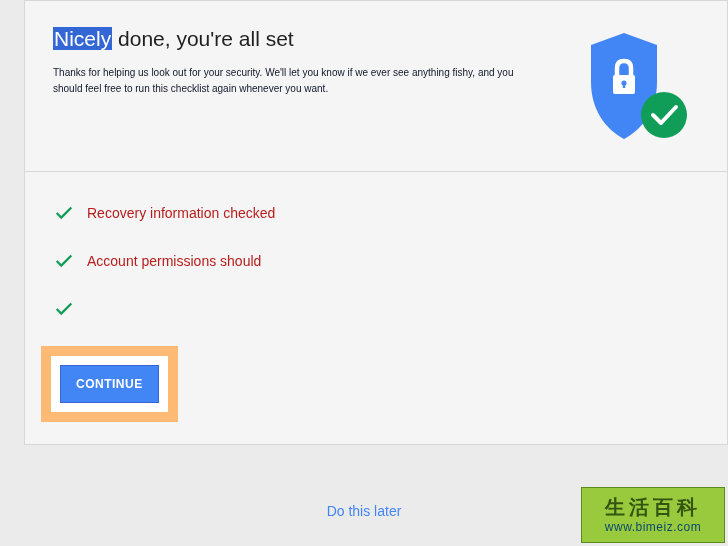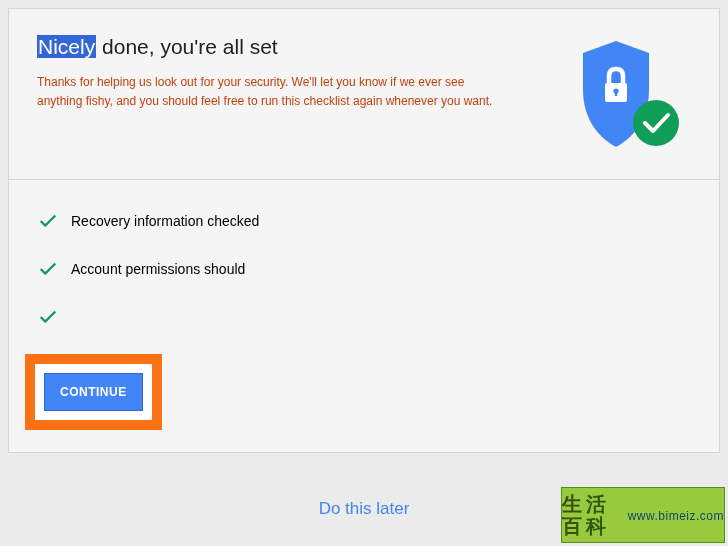--- a/index.html
+++ b/index.html
@@ -9,21 +9,22 @@
     }
     body {
       font-family: Arial, Helvetica, sans-serif;
       background: #ebebeb;
       width: 728px;
       height: 546px;
       overflow: hidden;
       position: relative;
     }
     .outer-container {
-      padding: 8px;
+      padding: 0;
+      margin-left: 24px;
     }
     .card {
       background: #f5f5f5;
       border: 1px solid #d7d7d7;
     }
     .header-section {
       padding: 26px 28px 24px 28px;
       border-bottom: 1px solid #d7d7d7;
       display: flex;
       justify-content: space-between;
@@ -39,22 +40,22 @@
       color: #212121;
       font-weight: 400;
       margin-bottom: 14px;
     }
     .title .highlighted {
       background: #3367d6;
       color: #fff;
       padding: 0 1px;
     }
     .description {
-      font-size: 12px;
-      color: #c2410c;
+      font-size: 10px;
+      color: #0f172a;
       line-height: 1.55;
     }
     .shield-wrap {
       position: relative;
       width: 110px;
       height: 120px;
       margin-right: 10px;
     }
     .checklist-section {
       padding: 30px 28px 22px 28px;
@@ -70,24 +71,24 @@
     .check-icon-wrap {
       width: 22px;
       height: 22px;
       margin-right: 12px;
       display: flex;
       align-items: center;
       justify-content: center;
     }
     .checklist-label {
       font-size: 14px;
-      color: #000000;
+      color: #b91c1c;
     }
     .continue-highlight {
-      background: #f97316;
+      background: #fdba74;
       padding: 10px;
       display: inline-block;
       margin-left: -12px;
     }
     .continue-inner {
       background: #ffffff;
       padding: 9px;
     }
     .continue-button {
       background: #4285f4;
@@ -99,36 +100,36 @@
       letter-spacing: 0.5px;
       cursor: pointer;
       border: 1px solid #3367d6;
     }
     .later-link {
       position: absolute;
       bottom: 27px;
       left: 0;
       width: 100%;
       text-align: center;
-      font-size: 17px;
+      font-size: 14px;
       color: #4285f4;
       cursor: pointer;
     }
     .watermark {
       position: absolute;
       right: 3px;
       bottom: 3px;
-      width: 164px;
+      width: 144px;
       height: 56px;
       background: #99c93c;
       border: 1px solid #5a8a1a;
       font-family: "Microsoft YaHei", sans-serif;
       color: #335510;
       display: flex;
-      flex-direction: row;
+      flex-direction: column;
       align-items: center;
       justify-content: center;
     }
     .watermark .wm-top {
       font-size: 20px;
       font-weight: bold;
       letter-spacing: 4px;
       line-height: 1.1;
     }
     .watermark .wm-bottom {

